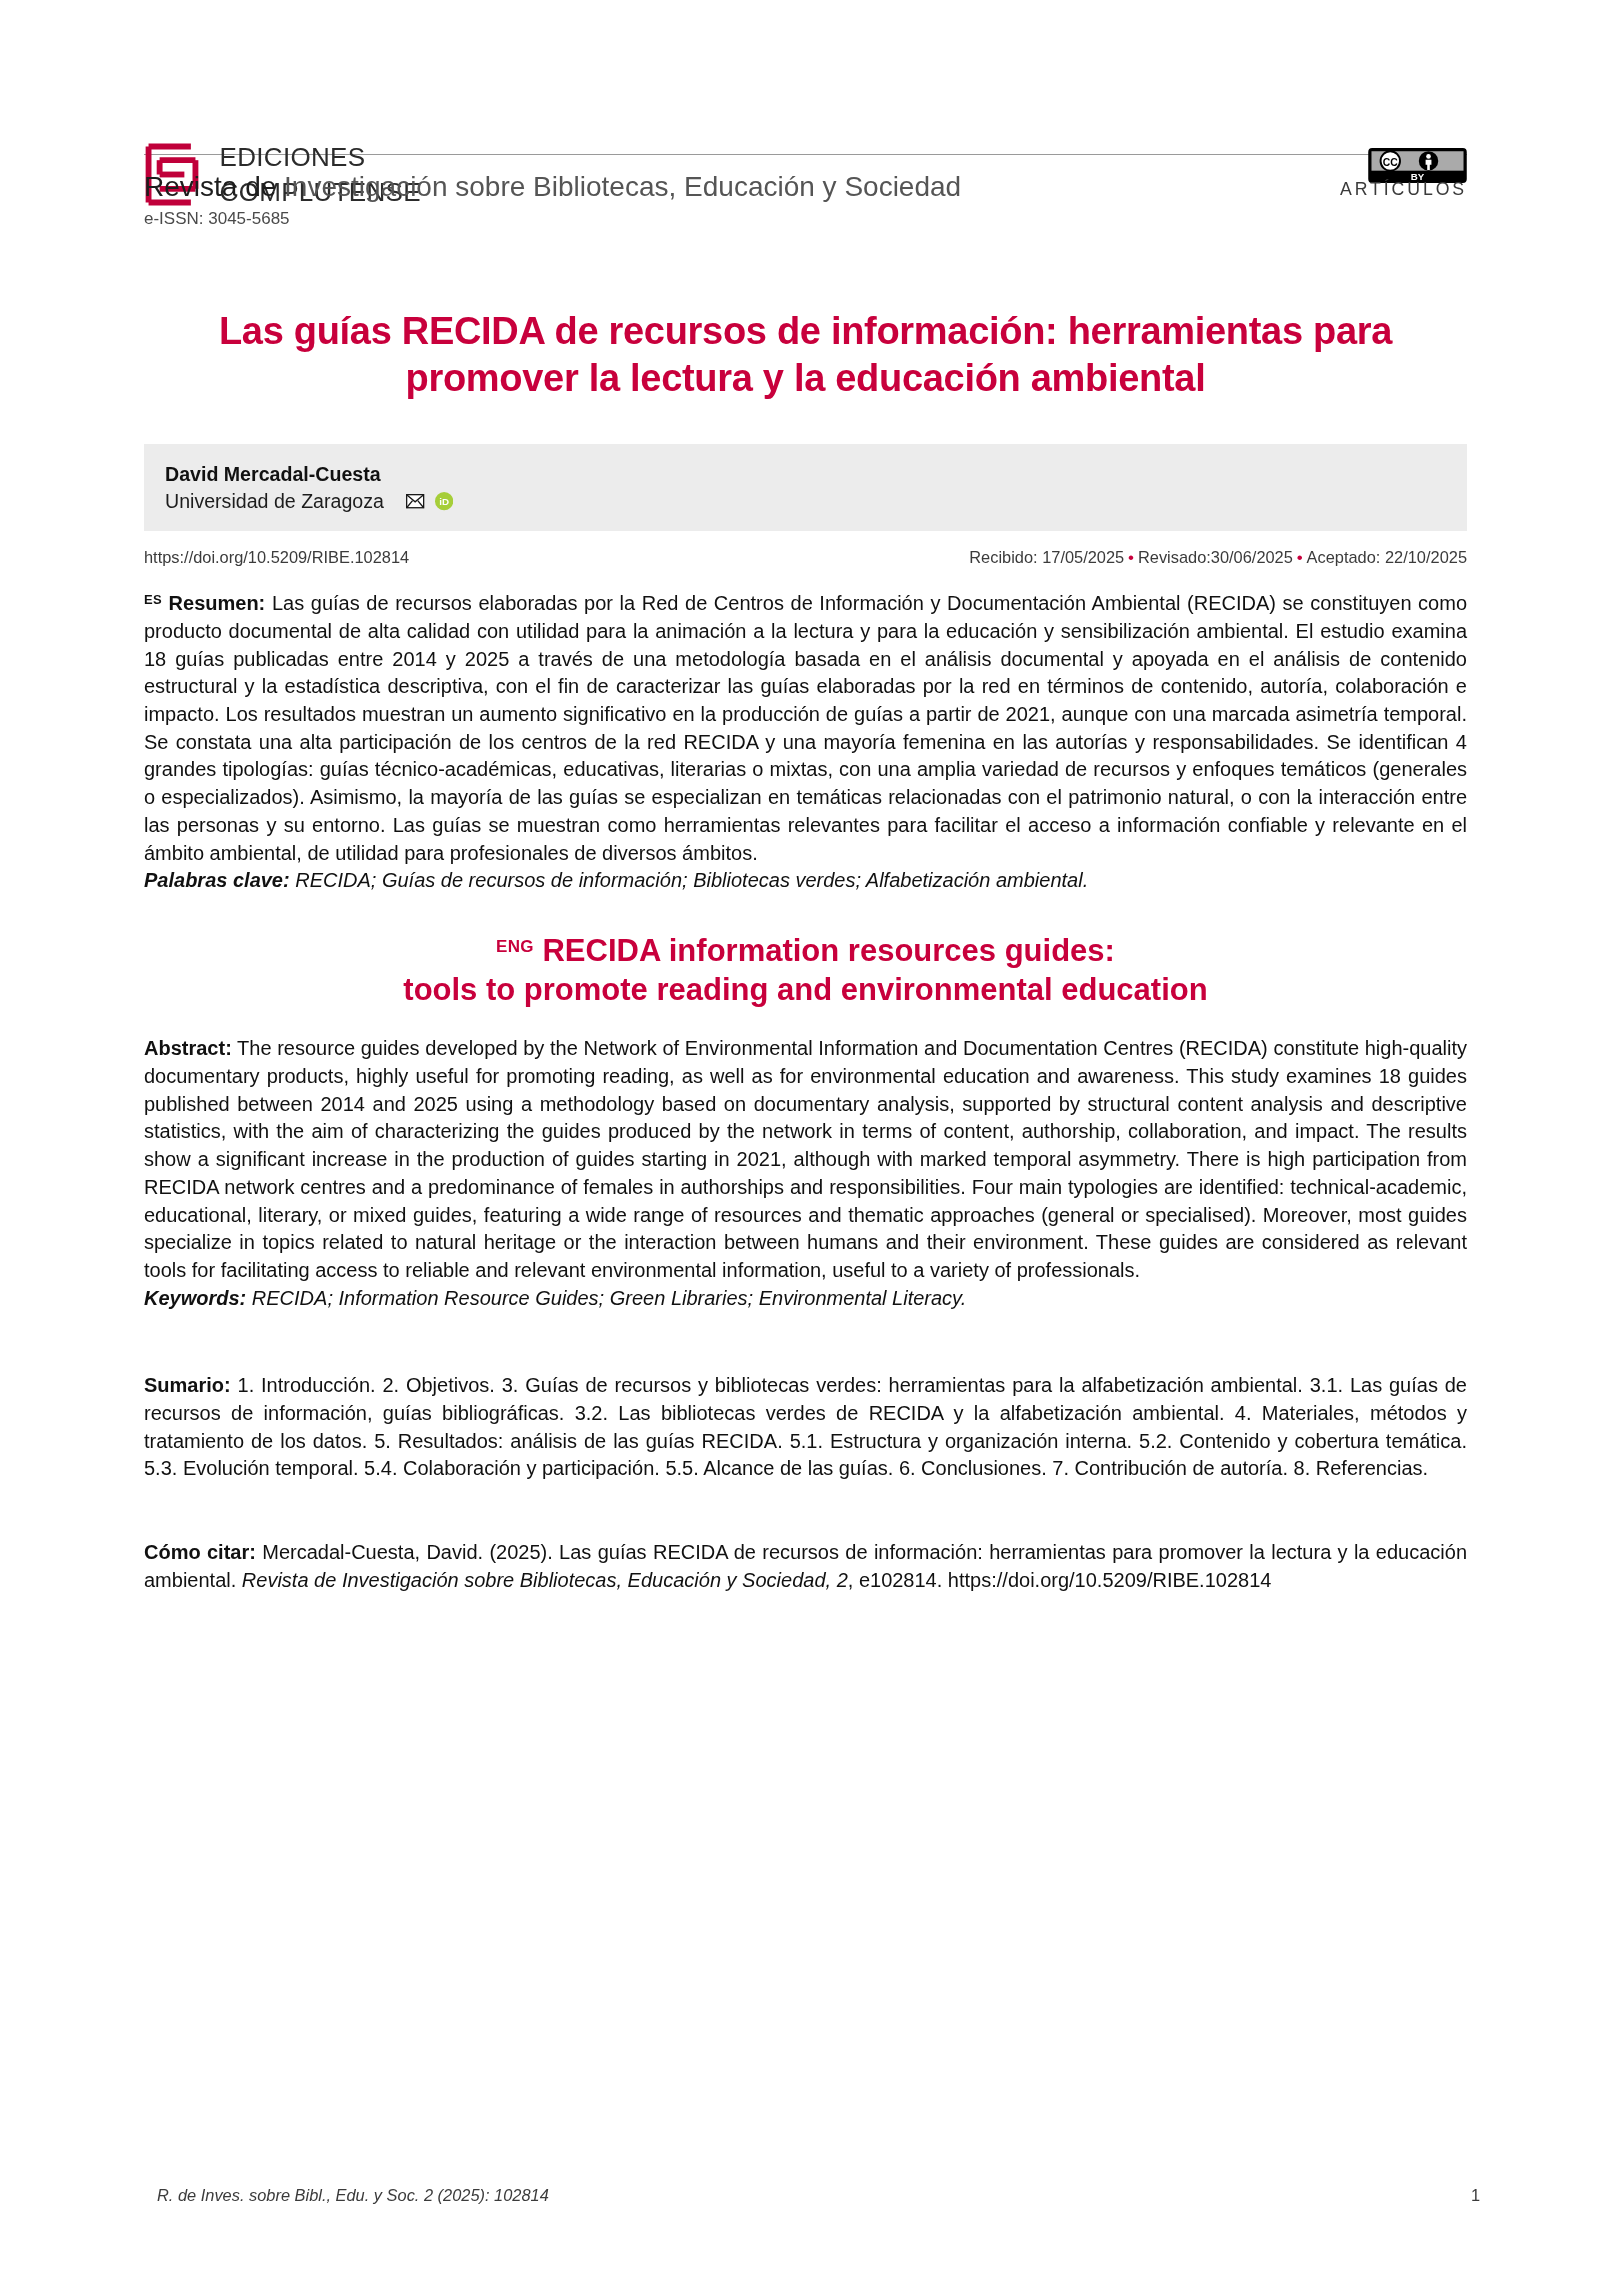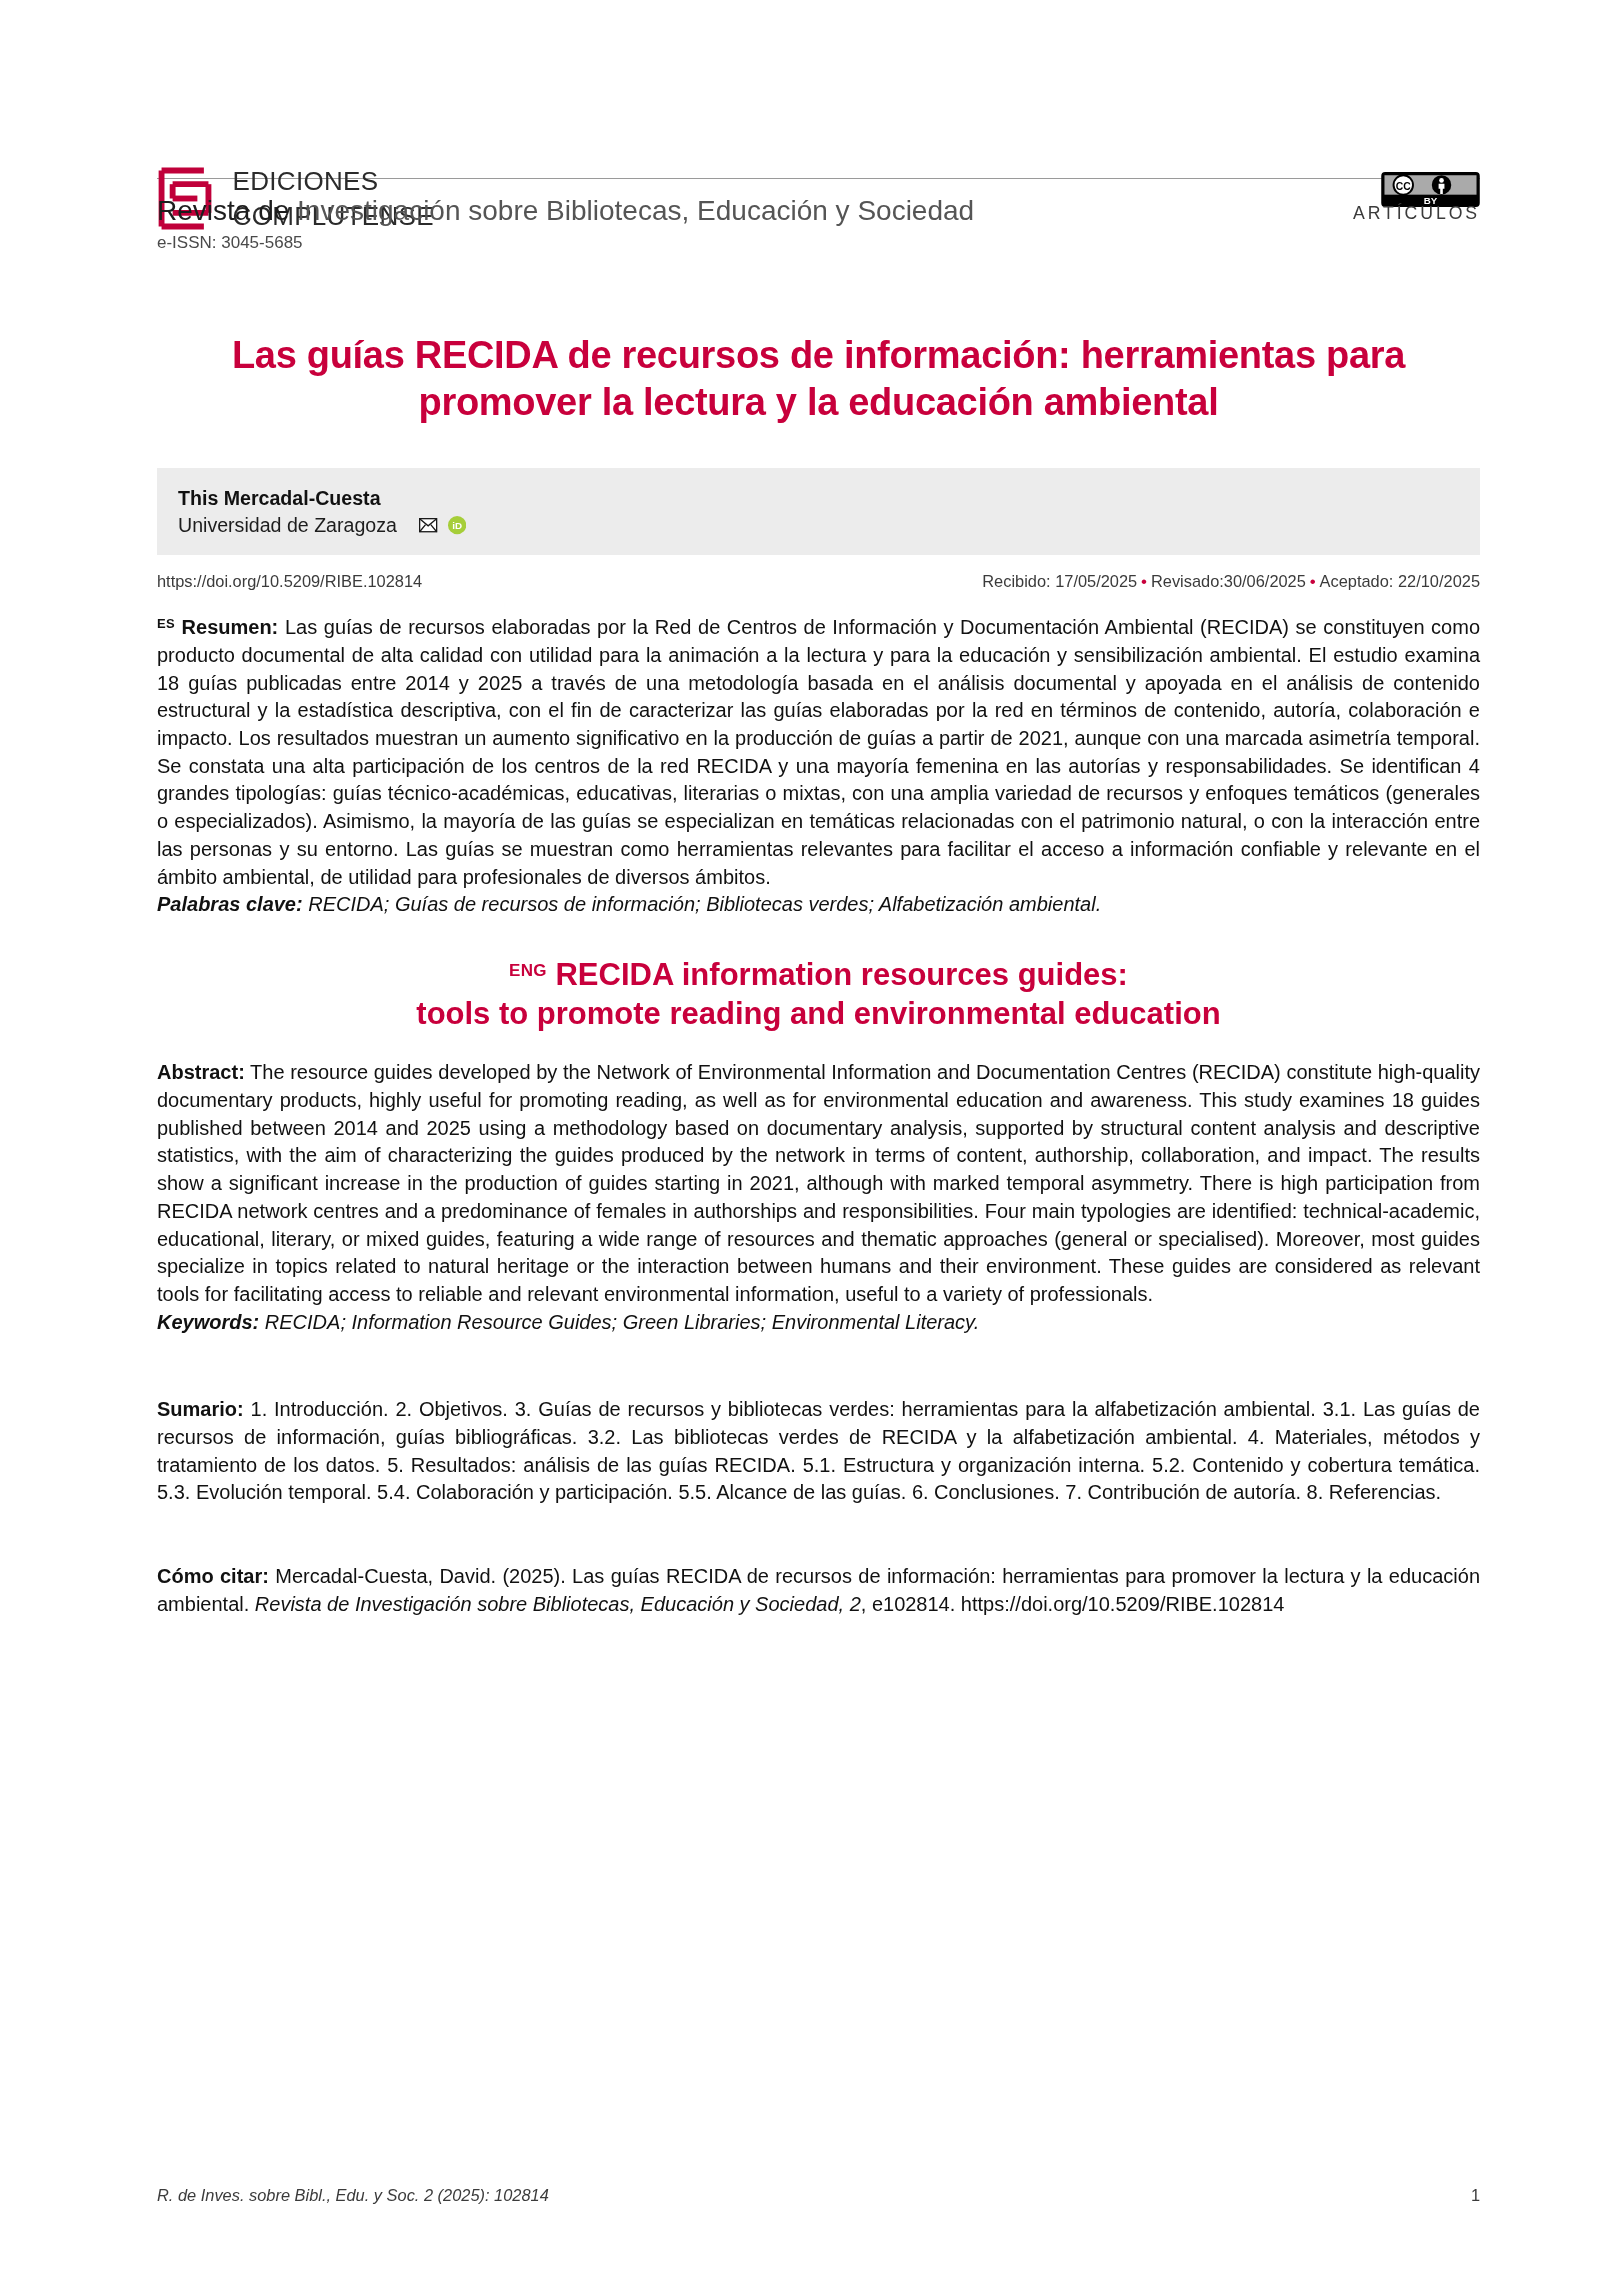--- a/index.html
+++ b/index.html
@@ -15,24 +15,23 @@
     position: relative;
     width: 1623px;
     height: 2295px;
     background: #ffffff;
     box-sizing: border-box;
     padding: 0;
     overflow: hidden;
   }
   .content {
     position: absolute;
-    left: 157px;
+    left: 144px;
     top: 0;
     width: 1323px;
-    margin-top: 24px;
   }
 
   
   .masthead {
     display: flex;
     align-items: flex-start;
     justify-content: space-between;
     padding-top: 140px;
     height: 84px;
     box-sizing: border-box;
@@ -254,21 +253,21 @@
       <div>
         <div class="journal-title"><span class="strong">Revista de</span> <span>Investigación sobre Bibliotecas, Educación y Sociedad</span></div>
         <div class="journal-issn">e-ISSN: 3045-5685</div>
       </div>
       <div class="section-label">ARTÍCULOS</div>
     </div>
 
     <h1 class="doc-title">Las guías RECIDA de recursos de información: herramientas para promover la lectura y la educación ambiental</h1>
 
     <div class="author-box">
-      <div class="author-name">This Mercadal-Cuesta</div>
+      <div class="author-name">David Mercadal-Cuesta</div>
       <div class="author-affil-line">
         <span class="author-affil">Universidad de Zaragoza</span>
         <span class="mail-icon">
           <svg viewBox="0 0 28 22" width="18.3" height="14.4" aria-hidden="true">
             <rect x="1" y="1" width="26" height="20" fill="#ffffff" stroke="#1a1a1a" stroke-width="2"></rect>
             <path d="M1 1 L14 12 L27 1" fill="none" stroke="#1a1a1a" stroke-width="2"></path>
             <path d="M1 21 L10 10 M27 21 L18 10" fill="none" stroke="#1a1a1a" stroke-width="2"></path>
           </svg>
         </span>
         <span class="orcid-icon">

